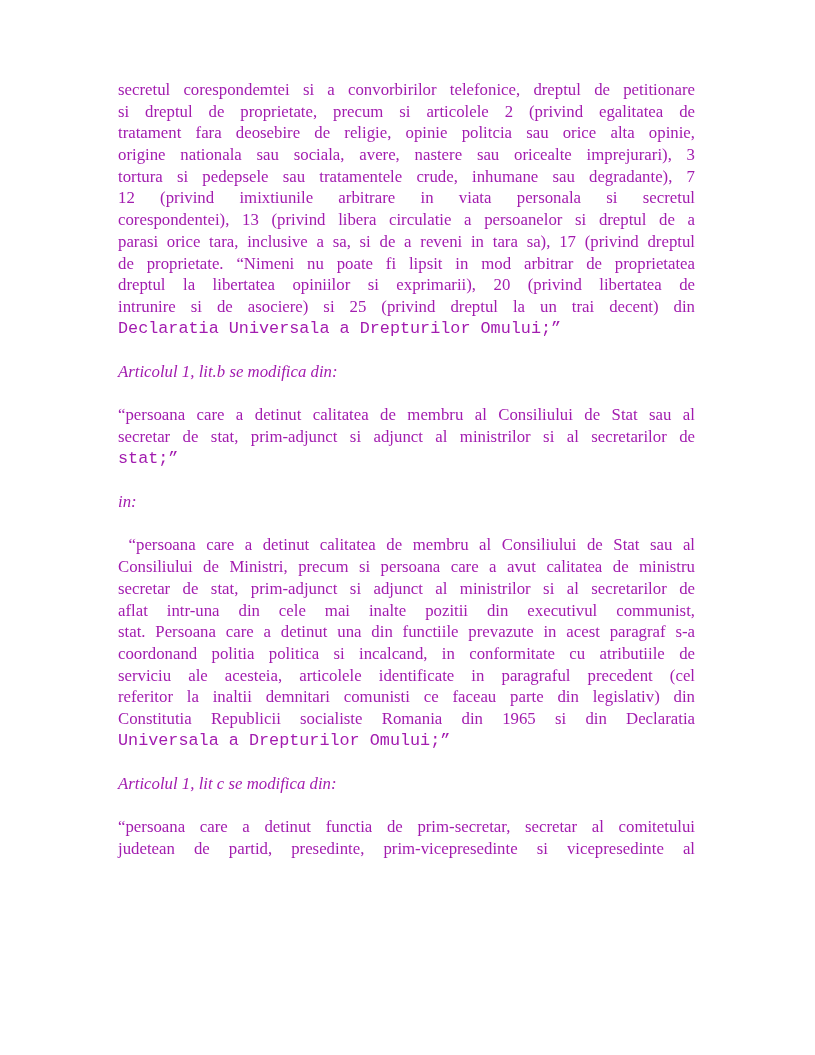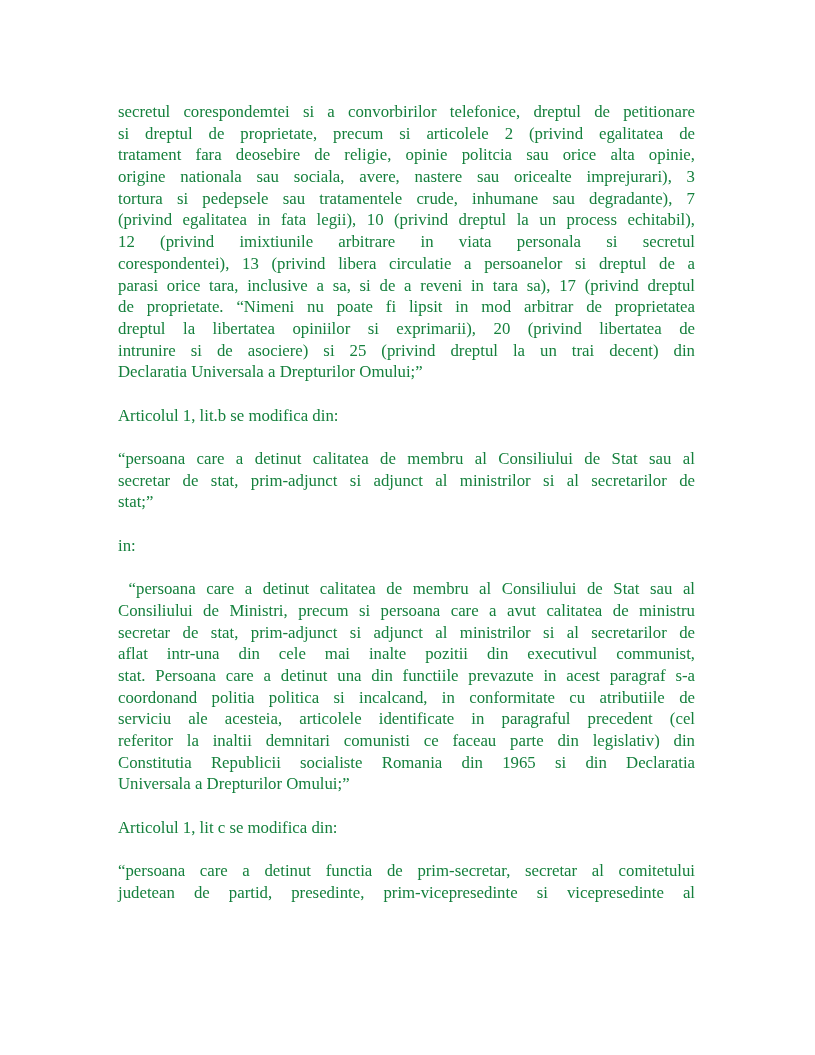--- a/index.html
+++ b/index.html
@@ -9,57 +9,58 @@
   }
   body {
     width: 815px;
     height: 1055px;
     position: relative;
     overflow: hidden;
   }
   .doc {
     position: absolute;
     left: 118px;
-    top: 101px;
+    top: 79px;
     width: 577px;
     font-family: "Liberation Serif", "DejaVu Serif", serif;
     font-size: 16.8px;
     line-height: 21.7px;
-    color: #15803d;
+    color: #a21caf;
   }
   .para {
     margin: 0 0 21.7px 0;
   }
   .line {
     height: 21.7px;
     text-align: justify;
     text-align-last: justify;
     white-space: normal;
   }
   .line.endline {
     text-align-last: left;
+    font-family: Liberation Mono, monospace;
   }
   .heading {
     height: 21.7px;
+    font-style: italic;
     text-align: left;
     margin: 0 0 21.7px 0;
   }
 </style>
 </head>
 <body>
 
 <div class="doc">
 
   <div class="para">
     <div class="line">secretul corespondemtei si a convorbirilor telefonice, dreptul de petitionare</div>
     <div class="line">si dreptul de proprietate, precum si articolele 2 (privind egalitatea de</div>
     <div class="line">tratament fara deosebire de religie, opinie politcia sau orice alta opinie,</div>
     <div class="line">origine nationala sau sociala, avere, nastere sau oricealte imprejurari), 3</div>
     <div class="line">tortura si pedepsele sau tratamentele crude, inhumane sau degradante), 7</div>
-    <div class="line">(privind egalitatea in fata legii), 10 (privind dreptul la un process echitabil),</div>
     <div class="line">12 (privind imixtiunile arbitrare in viata personala si secretul</div>
     <div class="line">corespondentei), 13 (privind libera circulatie a persoanelor si dreptul de a</div>
     <div class="line">parasi orice tara, inclusive a sa, si de a reveni in tara sa), 17 (privind dreptul</div>
     <div class="line">de proprietate. “Nimeni nu poate fi lipsit in mod arbitrar de proprietatea</div>
     <div class="line">dreptul la libertatea opiniilor si exprimarii), 20 (privind libertatea de</div>
     <div class="line">intrunire si de asociere) si 25 (privind dreptul la un trai decent) din</div>
     <div class="line endline">Declaratia Universala a Drepturilor Omului;”</div>
   </div>
 
   <div class="heading">Articolul 1, lit.b se modifica din:</div>

